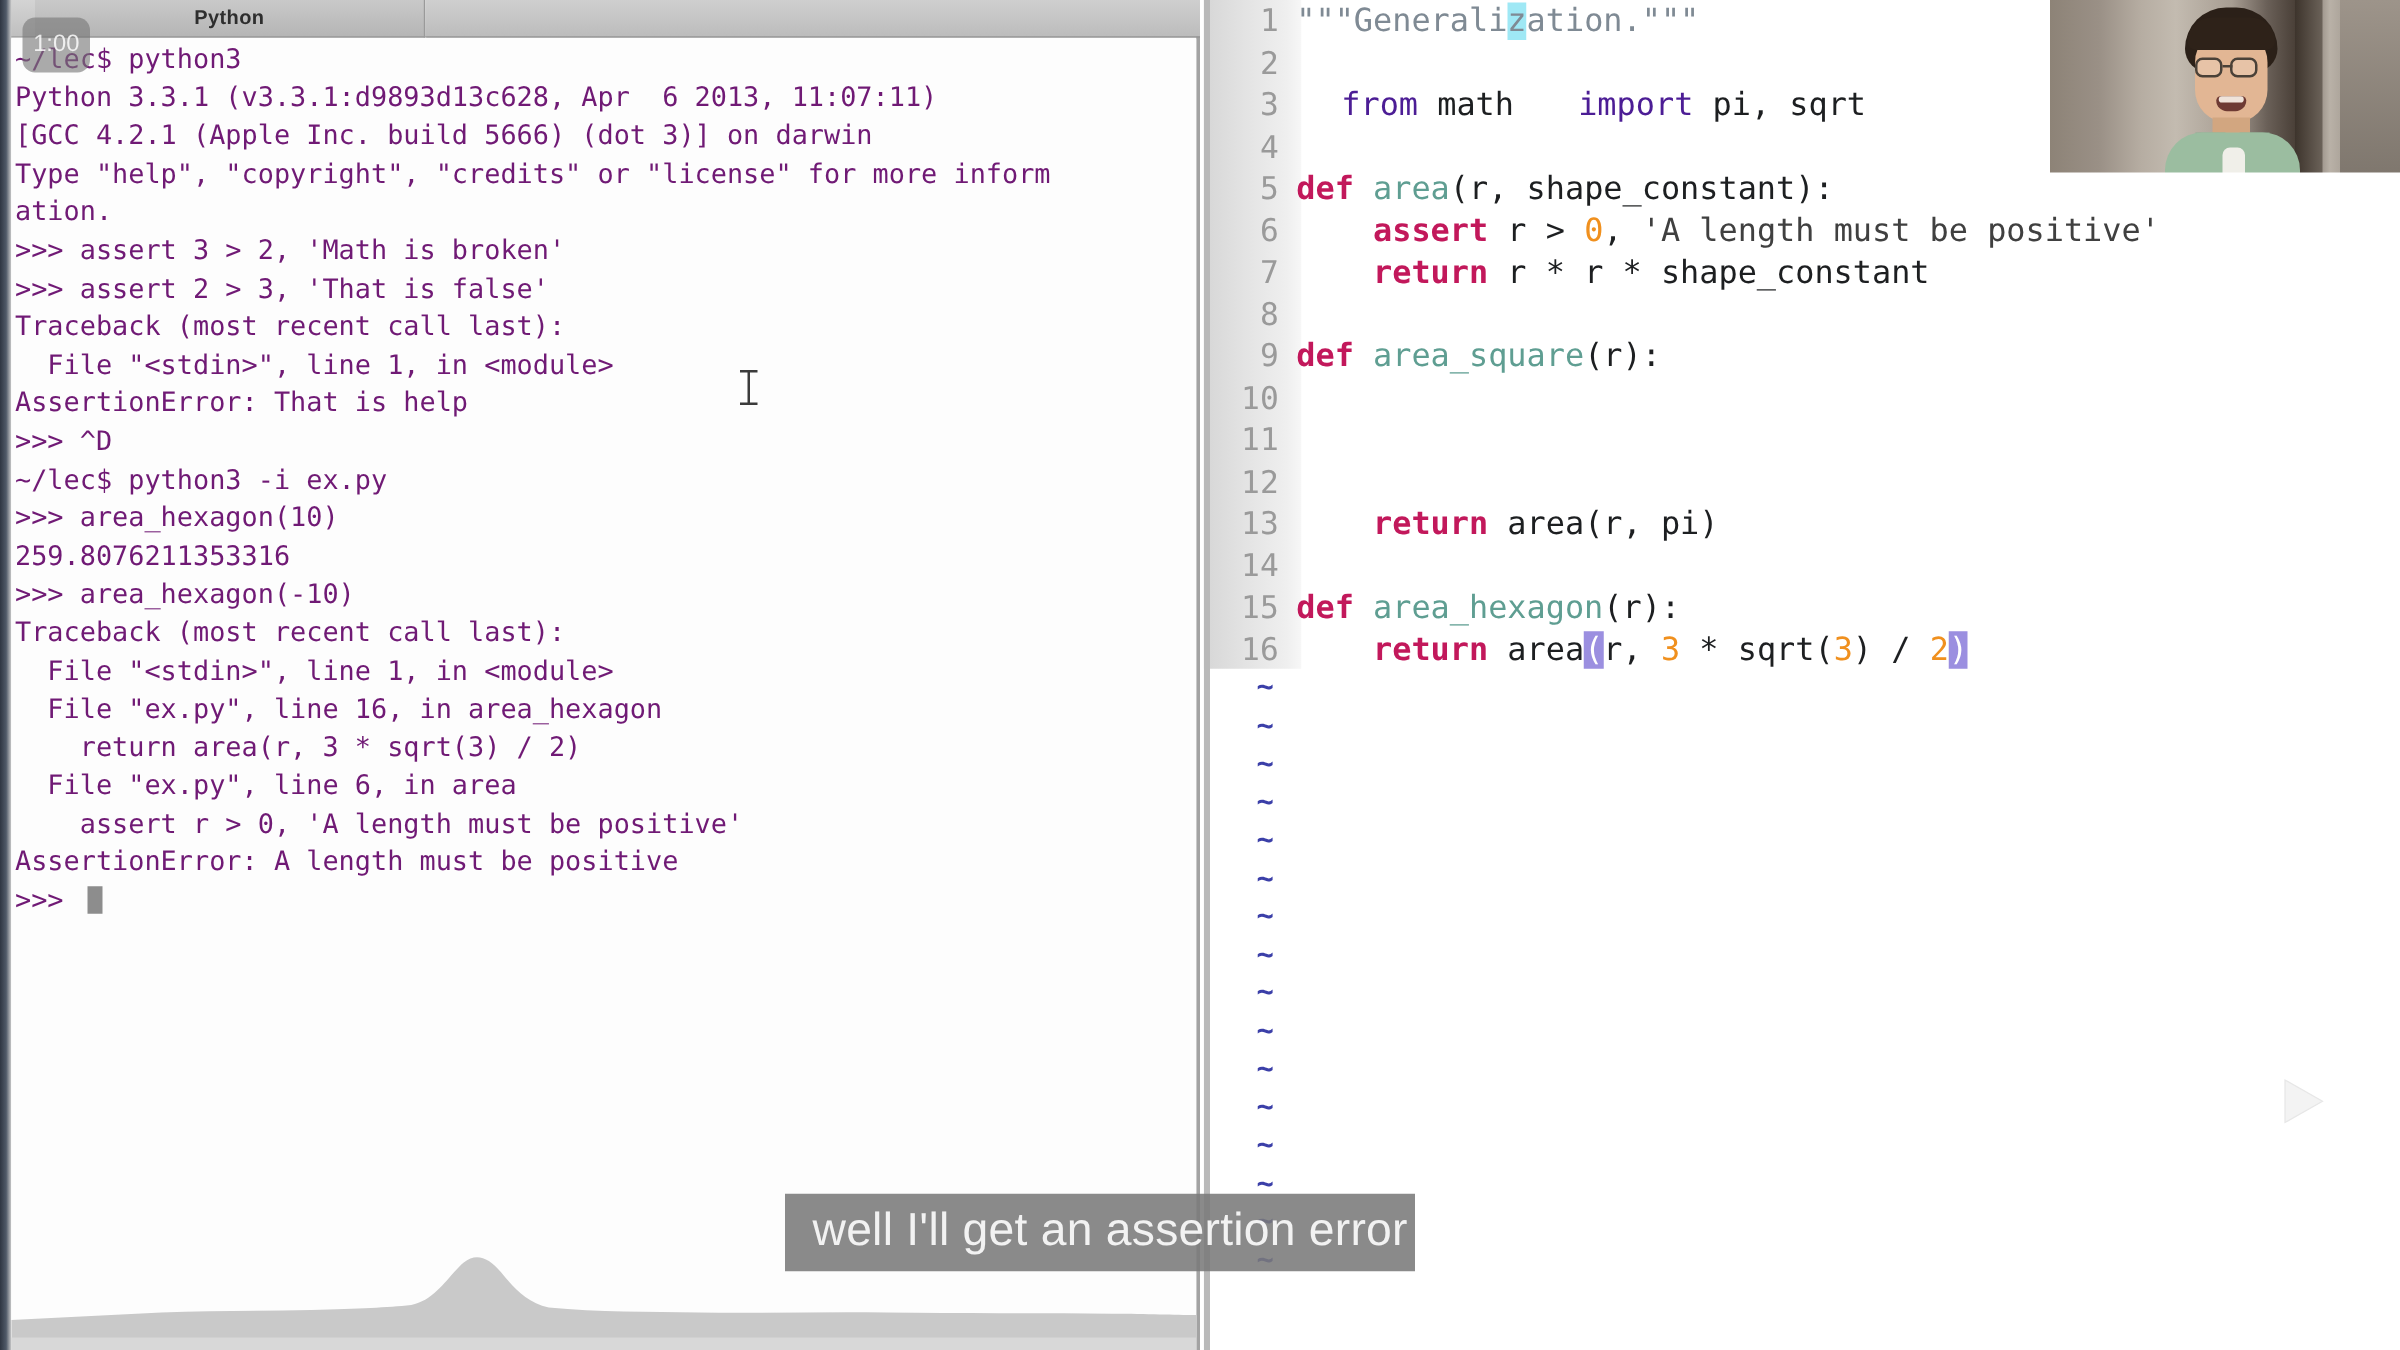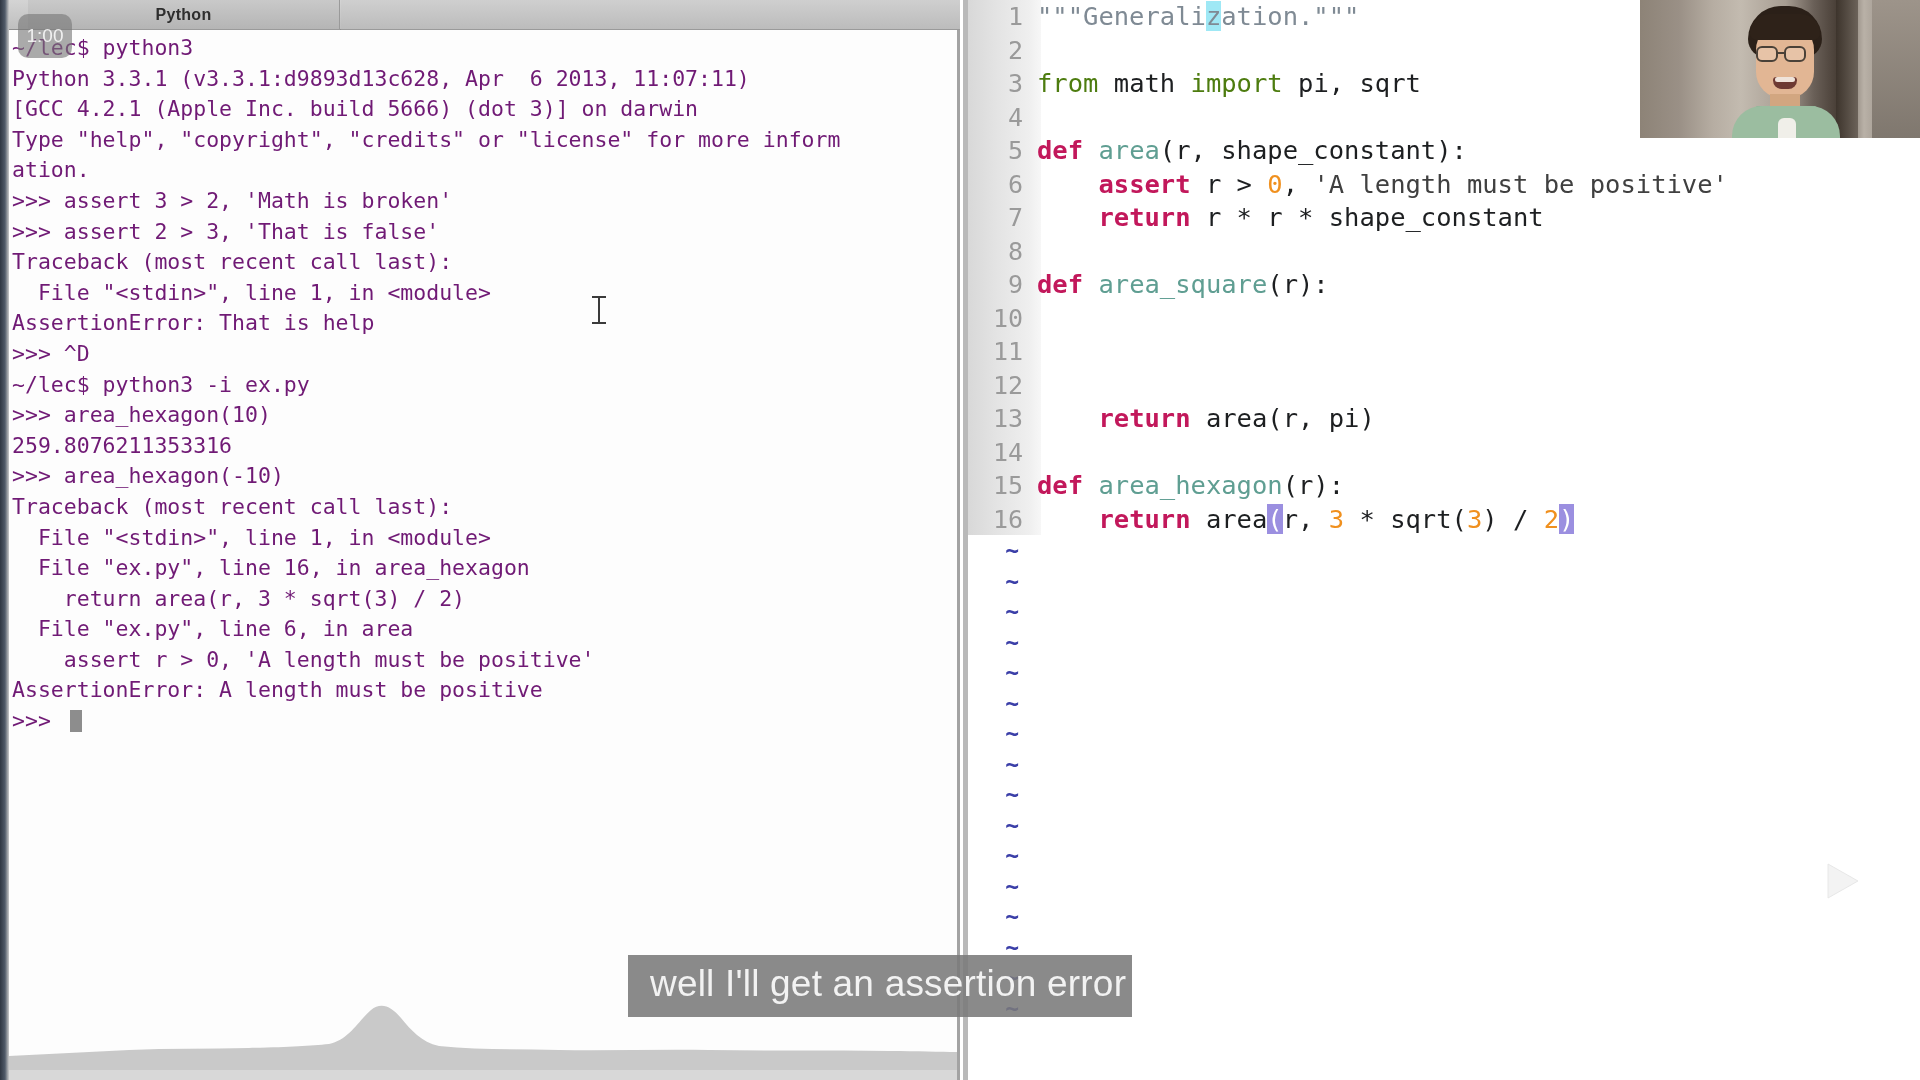--- a/index.html
+++ b/index.html
@@ -148,21 +148,21 @@
   }
   .code {
     font-family: "DejaVu Sans Mono", monospace;
     font-size: 25.5px;
     line-height: 33.5px;
     color: #1d1f21;
     white-space: pre;
     padding-left: 2px;
   }
   .kw      { color: #c2185b; font-weight: bold; }       
-  .imp     { color: #4d7c0f; }                          
+  .imp     { color: #4c1d95; margin-left: 36px; }                          
   .fn      { color: #5f9e92; }                          
   .num     { color: #f0901e; }                          
   .str     { color: #404040; }                          
   .doc     { color: #7f8a94; }                          
   .hl-cyan { background: #9fe8f5; }
   .paren-hl{ background: #9b8fe0; color: #ffffff; }
 
   
   #tilde-column {
     position: absolute;

